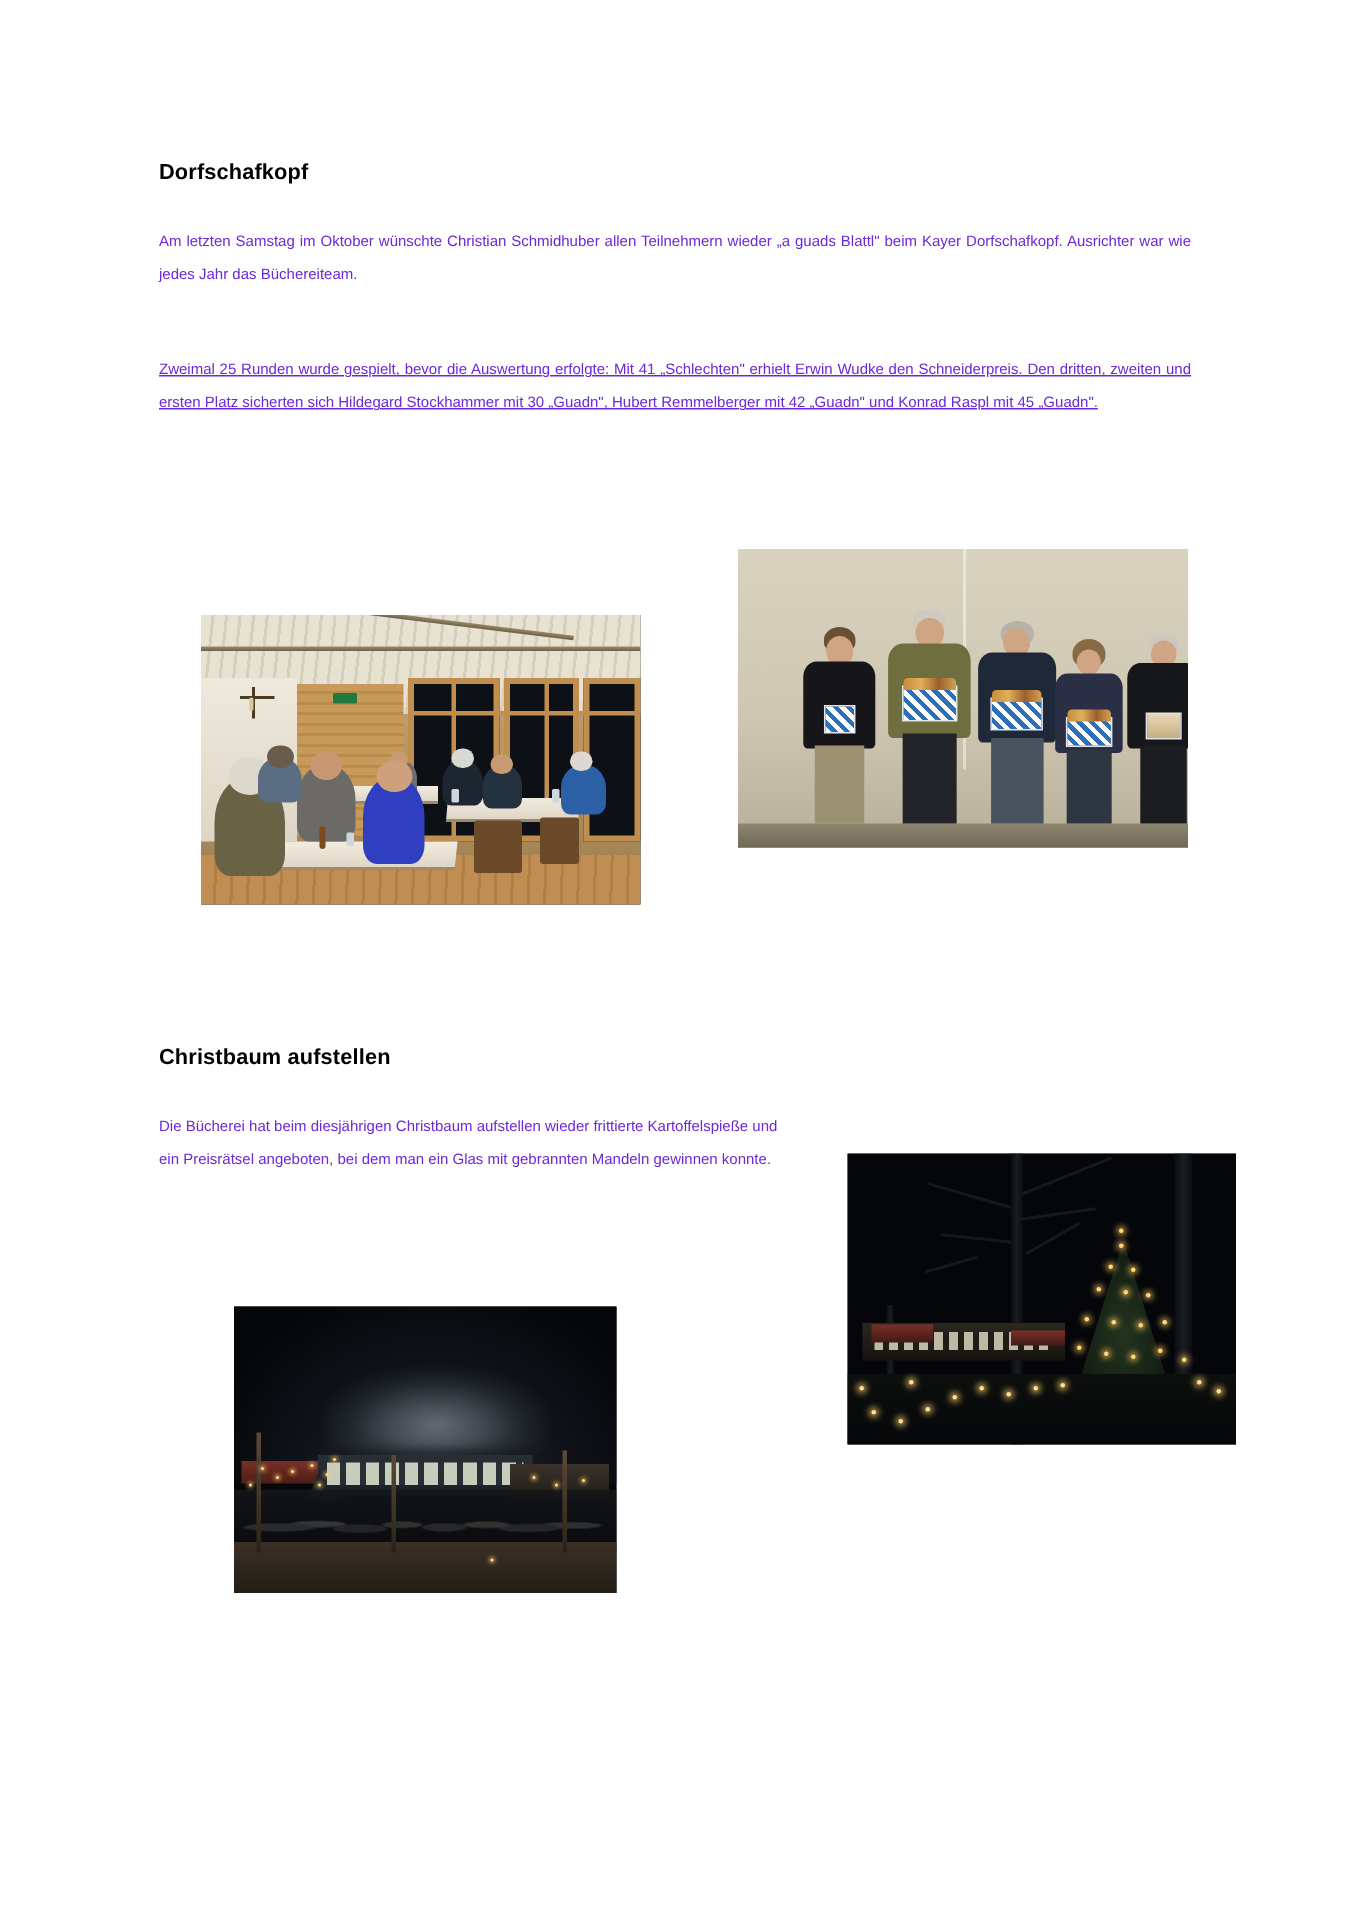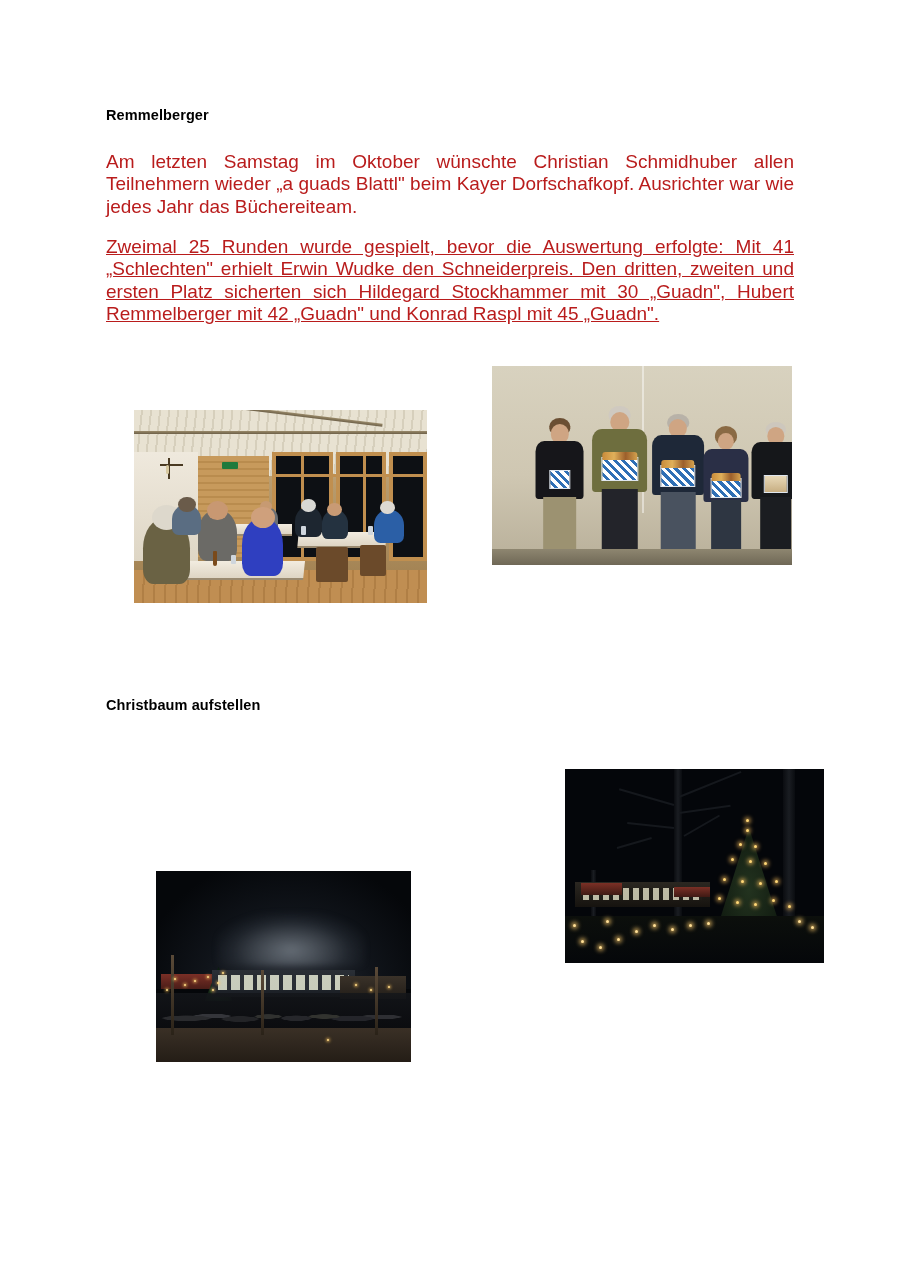--- a/index.html
+++ b/index.html
@@ -21,23 +21,23 @@
   .section-heading {
     position: absolute;
     font-size: 14.5px;
     font-weight: bold;
     letter-spacing: 0.1px;
     line-height: 1.2;
     white-space: nowrap;
   }
   .body-text {
     position: absolute;
-    font-size: 19px;
+    font-size: 10px;
     line-height: 22.3px;
-    color: #b91c1c;
+    color: #6d28d9;
   }
   .justified { text-align: justify; text-justify: inter-word; }
   .left-aligned { text-align: left; }
 
   #heading-dorfschafkopf { left: 106px; top: 107px; }
   #para-dorfschafkopf-1 { left: 106px; top: 151px; width: 688px; }
   #para-dorfschafkopf-2 { left: 106px; top: 236px; width: 688px; text-decoration: underline; }
   #heading-christbaum { left: 106px; top: 697px; text-align: center; }
   #para-christbaum { left: 106px; top: 741px; width: 420px; }
 
@@ -255,21 +255,21 @@
     position: absolute; width: 3px; height: 3px; border-radius: 50%;
     background: #ffdf96;
     box-shadow: 0 0 4px 2px rgba(255,205,110,0.7);
   }
 </style>
 </head>
 <body>
 
 <div class="page">
 
-  <h2 class="section-heading" id="heading-dorfschafkopf" style="margin:0;">Remmelberger</h2>
+  <h2 class="section-heading" id="heading-dorfschafkopf" style="margin:0;">Dorfschafkopf</h2>
 
   <p class="body-text justified" id="para-dorfschafkopf-1" style="margin:0;">Am letzten Samstag im Oktober wünschte Christian Schmidhuber allen Teilnehmern wieder „a guads Blattl" beim Kayer Dorfschafkopf. Ausrichter war wie jedes Jahr das Büchereiteam.</p>
 
   <p class="body-text justified" id="para-dorfschafkopf-2" style="margin:0;">Zweimal 25 Runden wurde gespielt, bevor die Auswertung erfolgte: Mit 41 „Schlechten" erhielt Erwin Wudke den Schneiderpreis. Den dritten, zweiten und ersten Platz sicherten sich Hildegard Stockhammer mit 30 „Guadn", Hubert Remmelberger mit 42 „Guadn" und Konrad Raspl mit 45 „Guadn".</p>
 
   <div class="photo" id="photo-cardplayers">
     <div class="scene">
       <div class="hall-bg el"></div>
       <div class="el hall-ceiling"></div>
       <div class="el hall-beam" style="left:0;top:11%;width:100%;"></div>
@@ -369,20 +369,21 @@
         <div class="w-head" style="top:4%;width:34%;height:14%;"></div>
         <div class="w-torso" style="top:16%;width:96%;height:45%;background:#15171a;"></div>
         <div class="w-legs" style="top:59%;width:62%;height:41%;background:#1b1d21;"></div>
         <div class="basket" style="top:42%;width:44%;height:12%;background:linear-gradient(180deg,#e8d9b8,#c7ae82);"></div>
       </div>
     </div>
   </div>
 
   <h2 class="section-heading" id="heading-christbaum" style="margin:0;">Christbaum aufstellen</h2>
 
+  <p class="body-text left-aligned" id="para-christbaum" style="margin:0;">Die Bücherei hat beim diesjährigen Christbaum aufstellen wieder frittierte Kartoffelspieße und ein Preisrätsel angeboten, bei dem man ein Glas mit gebrannten Mandeln gewinnen konnte.</p>
 
   <div class="photo" id="photo-market">
     <div class="scene">
       <div class="night-bg"></div>
       <div class="el night-sky"></div>
       <div class="el smoke"></div>
       <div class="el mkt-roof-left"></div>
       <div class="el mkt-tree"></div>
       <div class="el mkt-building">
         <div class="mkt-windows"></div>

